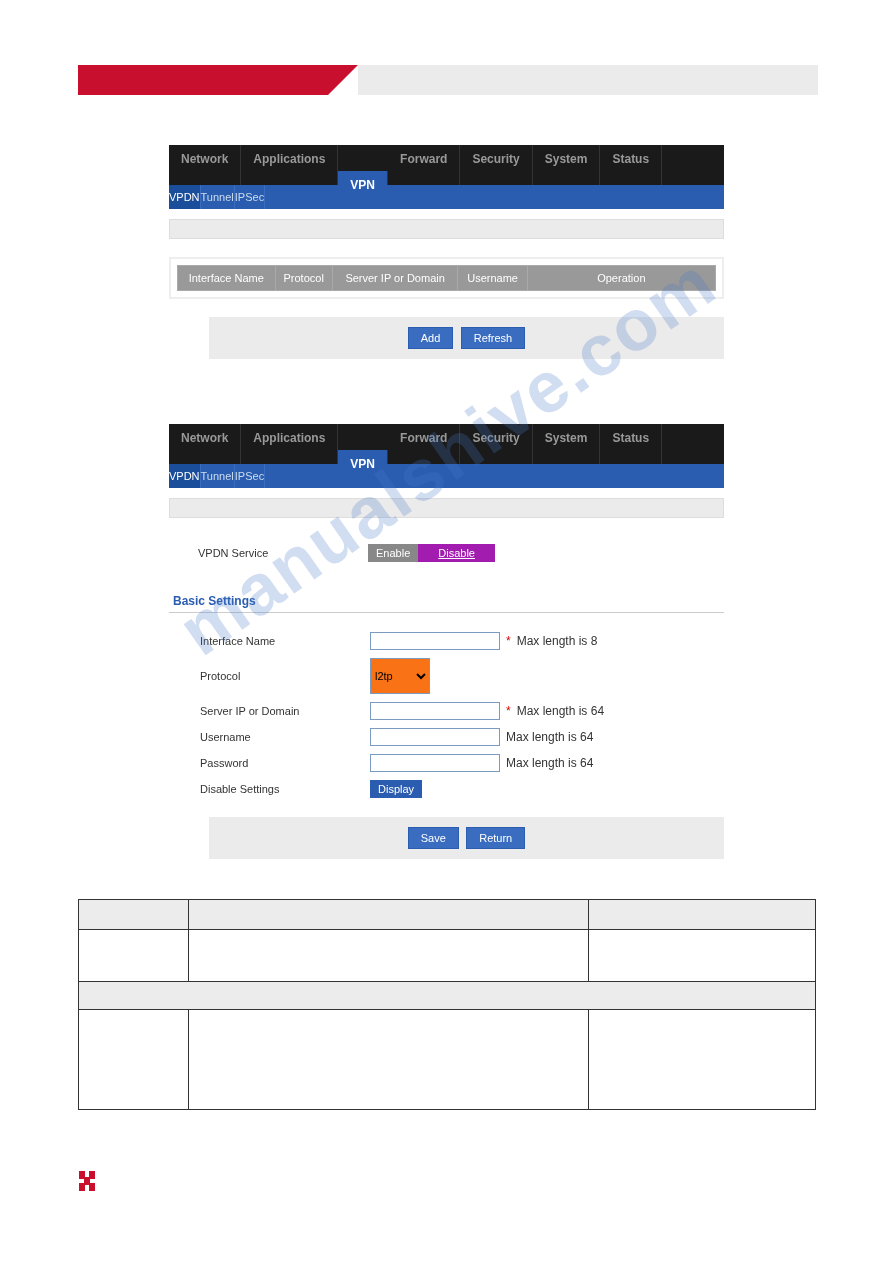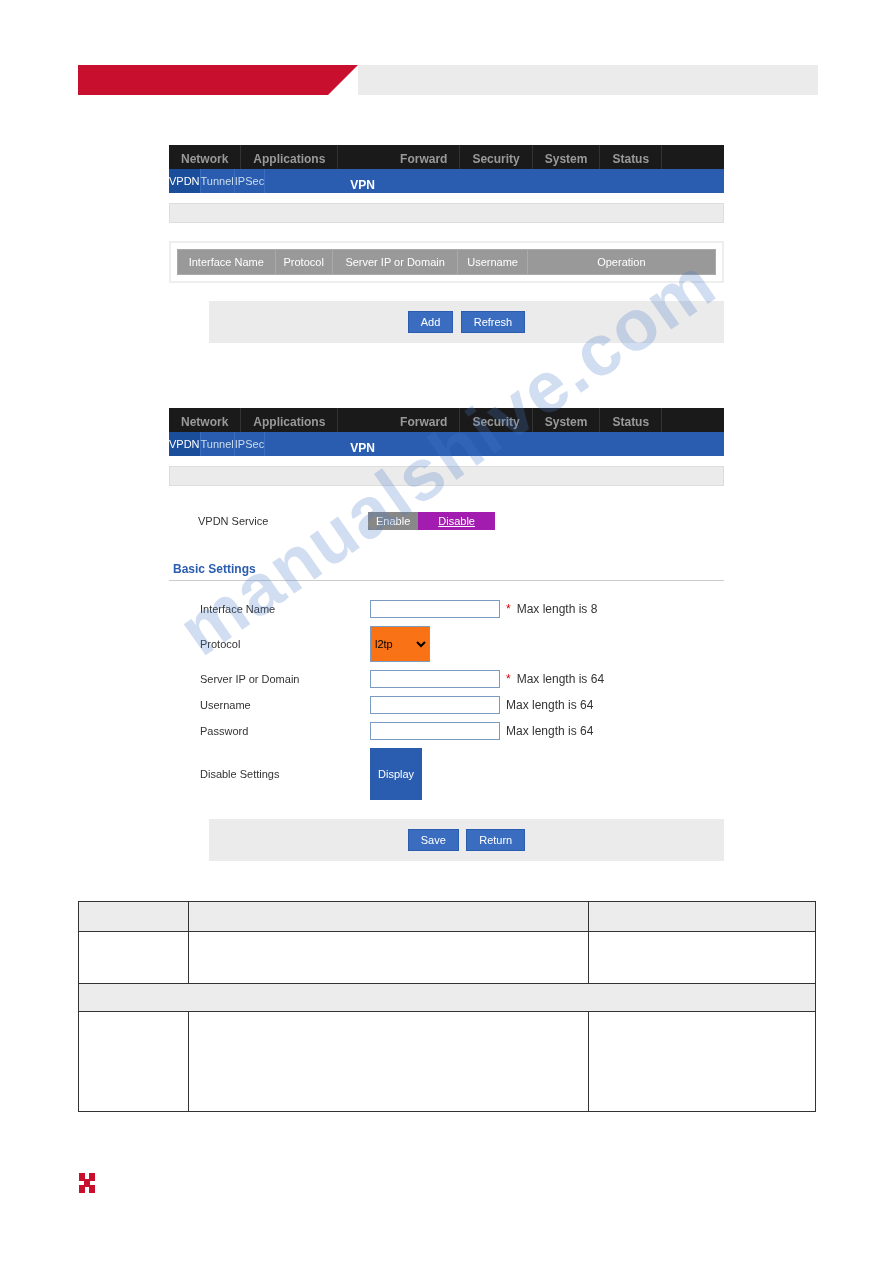--- a/index.html
+++ b/index.html
@@ -4,21 +4,21 @@
 <style>
   * { box-sizing: border-box; margin: 0; padding: 0; }
   body { font-family: Arial, sans-serif; font-size: 12px; background: #fff; width: 893px; position: relative; }
   .page { width: 893px; position: relative; padding-bottom: 60px; }
   .header-bar { position: relative; height: 30px; margin-top: 65px; margin-left: 78px; width: 740px; }
   .red-block { position: absolute; left: 0; top: 0; width: 250px; height: 30px; background: #c8102e; }
   .red-angle { position: absolute; left: 250px; top: 0; width: 0; height: 0; border-top: 30px solid #c8102e; border-right: 30px solid transparent; }
   .grey-block { position: absolute; left: 280px; top: 0; right: 0; height: 30px; background: #ebebeb; }
   .panel-container { margin: 0 auto; width: 555px; }
   .spacer { height: 50px; }
-  .main-tabs { display: flex; background: #1a1a1a; height: 24px; }
+  .main-tabs { display: flex; background: #1a1a1a; height: 40px; }
   .main-tab { color: #999; font-weight: bold; padding: 0 12px; line-height: 28px; border-right: 1px solid #333; font-size: 12px; }
   .main-tab.active { background: #2a5db0; color: #fff; margin-top: 26px; }
   .sub-tabs { display: flex; background: #2a5db0; height: 24px; }
   .sub-tab { color: #cde; padding: 0 0; line-height: 24px; font-size: 11px; border-right: 1px solid #3a6dc0; }
   .sub-tab.active { background: #1a4d9a; color: #fff; }
   .grey-strip { height: 20px; background: #ebebeb; border: 1px solid #ddd; margin: 10px 0; }
   .table-area { border: 2px solid #eee; padding: 6px; margin: 18px 0; }
   .data-table { width: 100%; border-collapse: collapse; }
   .data-table th { background: #999; color: #fff; font-weight: normal; font-size: 11px; padding: 6px 4px; border: 1px solid #aaa; }
   .btn-row { text-align: center; padding: 10px 0; background: #ebebeb; margin-left: 40px; }
@@ -26,21 +26,21 @@
   .form-section-title { color: #2a5db0; font-weight: bold; font-size: 12px; padding: 8px 4px 4px 4px; border-bottom: 1px solid #ccc; margin: 8px 0; }
   .form-row { display: flex; align-items: center; padding: 4px 0 4px 30px; }
   .form-label { width: 170px; font-size: 11px; color: #333; }
   .form-control { border: 1px solid #7a9ac0; height: 18px; width: 130px; font-size: 11px; padding: 0 4px; background: #fff; }
   .form-select { border: 1px solid #7a9ac0; height: 36px; width: 60px; font-size: 11px; background: #f97316; }
   .hint { font-size: 12px; color: #333; margin-left: 6px; }
   .req { color: #d00; margin-left: 6px; }
   .toggle-pill { display: inline-block; font-size: 11px; }
   .pill-left { background: #888; color: #fff; padding: 3px 8px; text-align: center; }
   .pill-right { background: #a21caf; color: #fff; padding: 3px 20px; text-decoration: underline; }
-  .pill-single { background: #2a5db0; color: #fff; padding: 20px 8px; font-size: 11px; display: inline-block; }
+  .pill-single { background: #2a5db0; color: #fff; padding: 3px 8px; font-size: 11px; display: inline-block; }
   .section-pad { padding: 14px 18px; }
   .white-box { background: #fff; border: 1px solid transparent; }
   .gap { height: 65px; }
   .doc-table { width: 738px; margin: 40px auto 0 auto; border-collapse: collapse; }
   .doc-table td, .doc-table th { border: 1px solid #333; }
   .doc-table .hdr { background: #ececec; height: 30px; }
   .doc-table .c1 { width: 110px; }
   .doc-table .c2 { width: 400px; }
   .doc-table .r1 { height: 52px; }
   .doc-table .r2 { height: 28px; }

